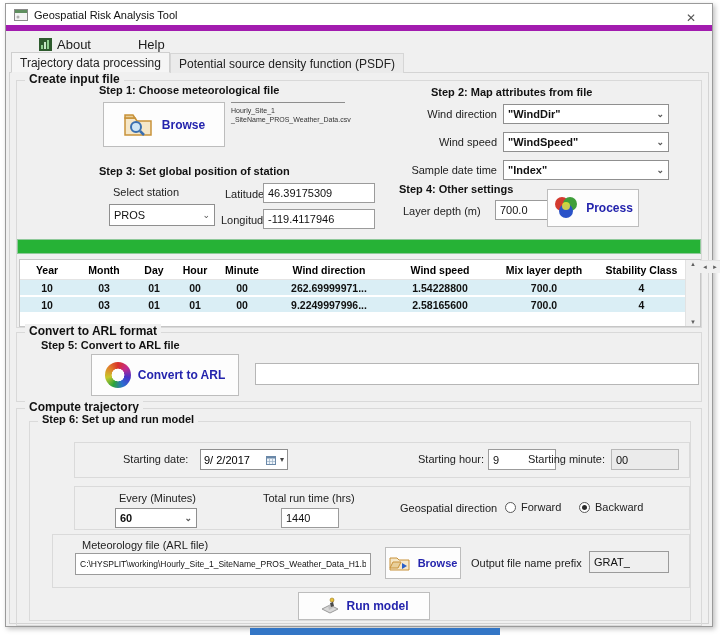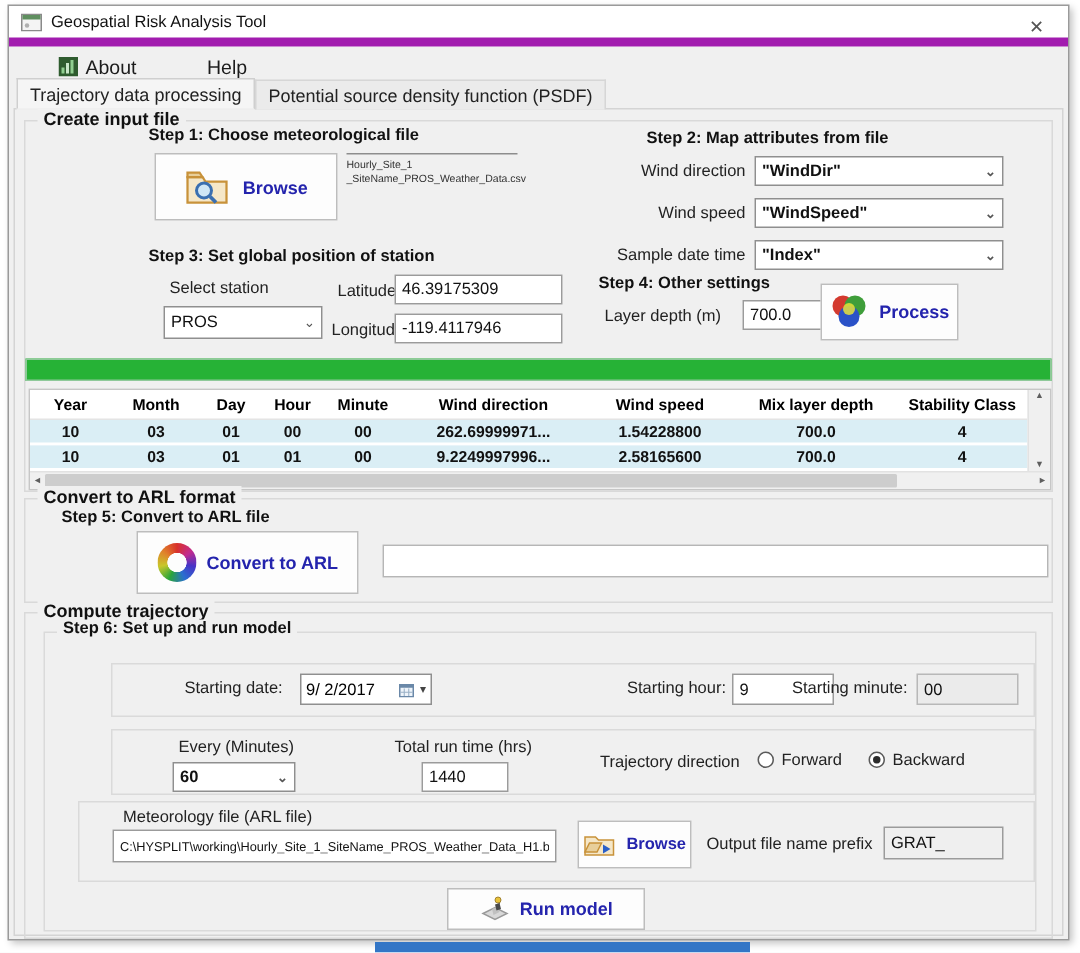--- a/index.html
+++ b/index.html
@@ -56,21 +56,21 @@
     border-top:1px solid #8d8d8d; padding-top:3px; font-size:7px; line-height:9px; color:#333; }
 
   
   .progress-green { position:absolute; left:0px; top:158px; width:684px; height:15px;
     background:#26b236; border:1px solid #8fc99a; }
   .progress-empty { position:absolute; left:238px; top:30px; width:444px; height:22px;
     background:#fff; border:1px solid #b6b6b6; }
 
   
   .dtable { position:absolute; left:2px; top:178px; width:682px; height:68px;
-    background:#fff; border:1px solid #c6c6c6; display:flex; flex-direction:column; }
+    background:#fff; border:1px solid #c6c6c6; display:flex; flex-direction:row; }
   .dtable-body { display:flex; flex:1; }
   .dtable-main { width:665px; }
   .trow { display:grid; grid-template-columns:54px 60px 40px 42px 52px 122px 100px 108px 87px; }
   .thead { height:20px; align-items:center; border-bottom:1px solid #e4e4e4; }
   .thead .tcell { font-weight:bold; font-size:10.5px; color:#000; text-align:center; }
   .tdata { height:17px; align-items:center; background:#daeef5; border-bottom:2px solid #fff; }
   .tdata .tcell { font-weight:bold; font-size:10.5px; color:#111; text-align:center; white-space:nowrap; overflow:hidden; }
   .vscroll { width:15px; background:#f0f0f0; border-left:1px solid #e2e2e2; display:flex;
     flex-direction:column; justify-content:space-between; align-items:center; padding:1px 0; }
   .scroll-arrow { font-size:6px; color:#5e5e5e; line-height:1; }
@@ -306,21 +306,21 @@
       </div>
 
       <div class="rowbox row2">
         <span class="lbl" style="left:44px; top:5px;">Every (Minutes)</span>
         <div class="combo" style="left:40px; top:21px; width:82px; height:20px; font-weight:bold;">
           <span>60</span>
           <span class="chev">⌄</span>
         </div>
         <span class="lbl" style="left:188px; top:5px;">Total run time (hrs)</span>
         <input class="tbox" style="left: 206px; top: 21px; width: 58px; height: 20px;" value="1440">
-        <span class="lbl" style="left:325px; top:15px;">Trajectory direction</span>
+        <span class="lbl" style="left:325px; top:15px;">Geospatial direction</span>
         <span class="radio-item" style="left:430px; top:14px;">
           <span class="radio"></span><span>Forward</span>
         </span>
         <span class="radio-item" style="left:504px; top:14px;">
           <span class="radio checked"></span><span>Backward</span>
         </span>
       </div>
 
       <div class="rowbox row3">
         <span class="lbl" style="left:29px; top:4px;">Meteorology file (ARL file)</span>

